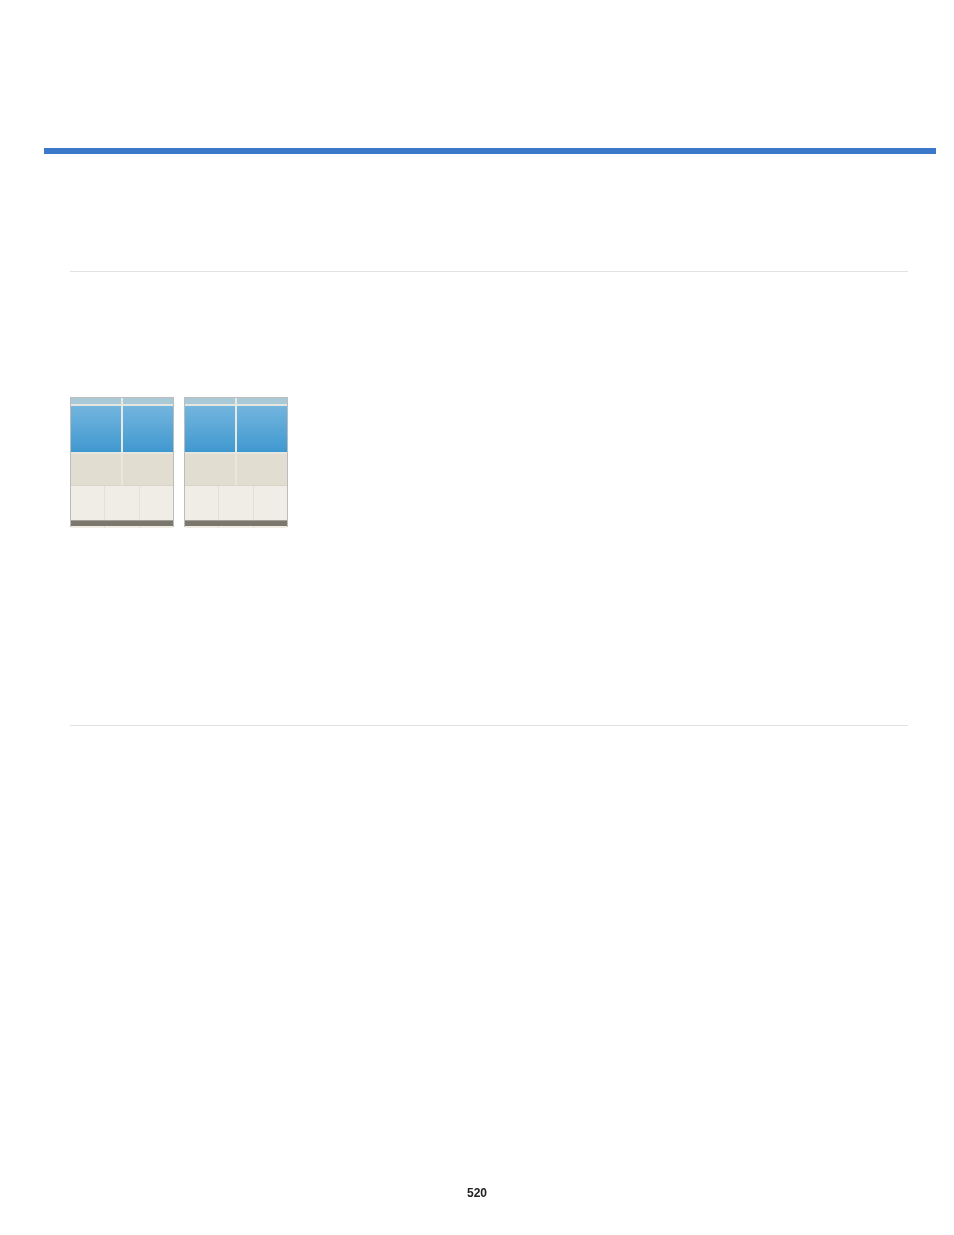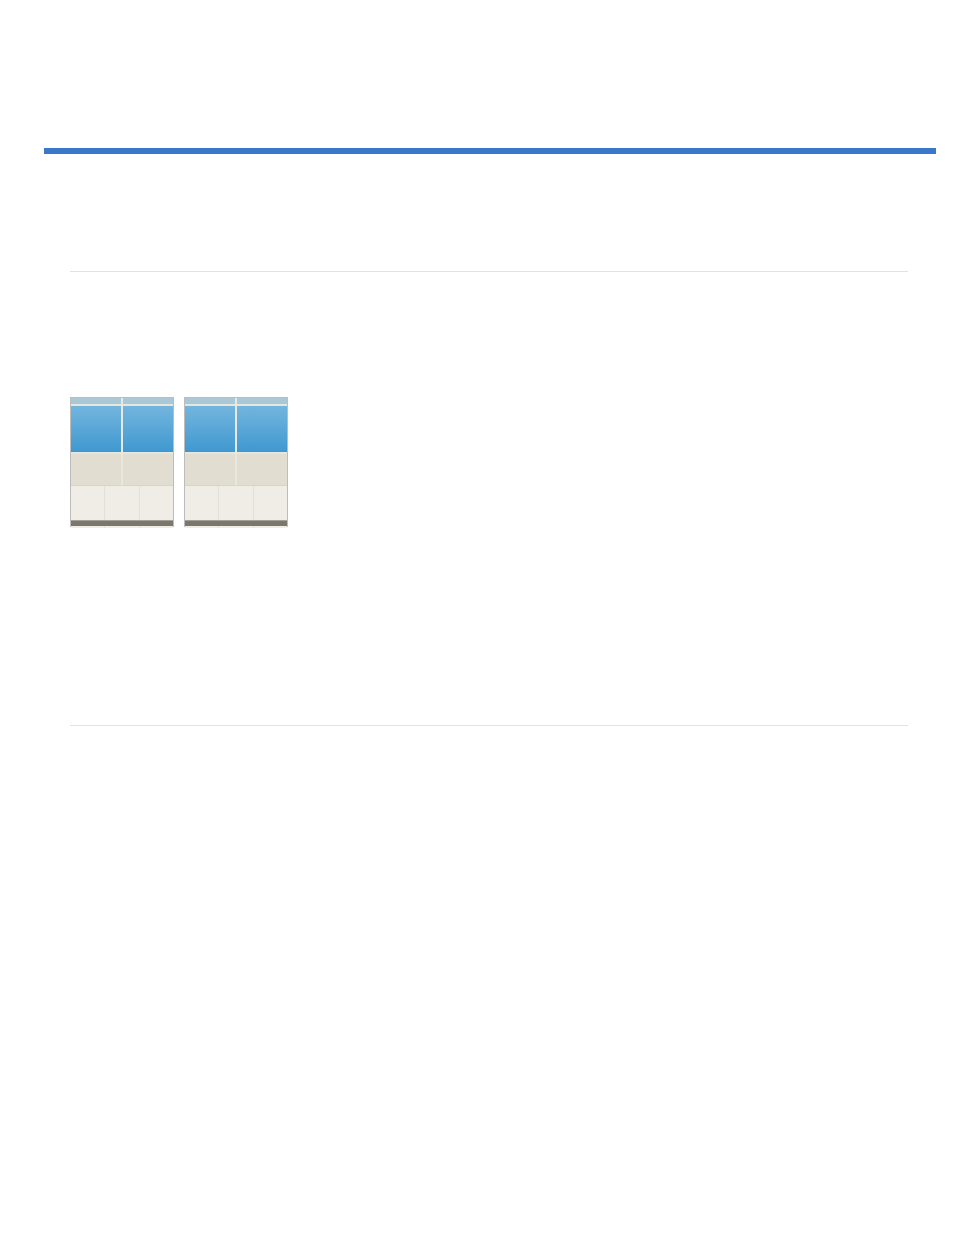--- a/index.html
+++ b/index.html
@@ -82,13 +82,14 @@
           <div class="low-col"></div>
           <div class="low-col"></div>
           <div class="low-col"></div>
         </div>
       <div class="base-row"></div>
     </div>
   </div>
 
   <div class="hr hr2"></div>
 
+  <div class="pagenum">520</div>
 </div>
 
 </body></html>

